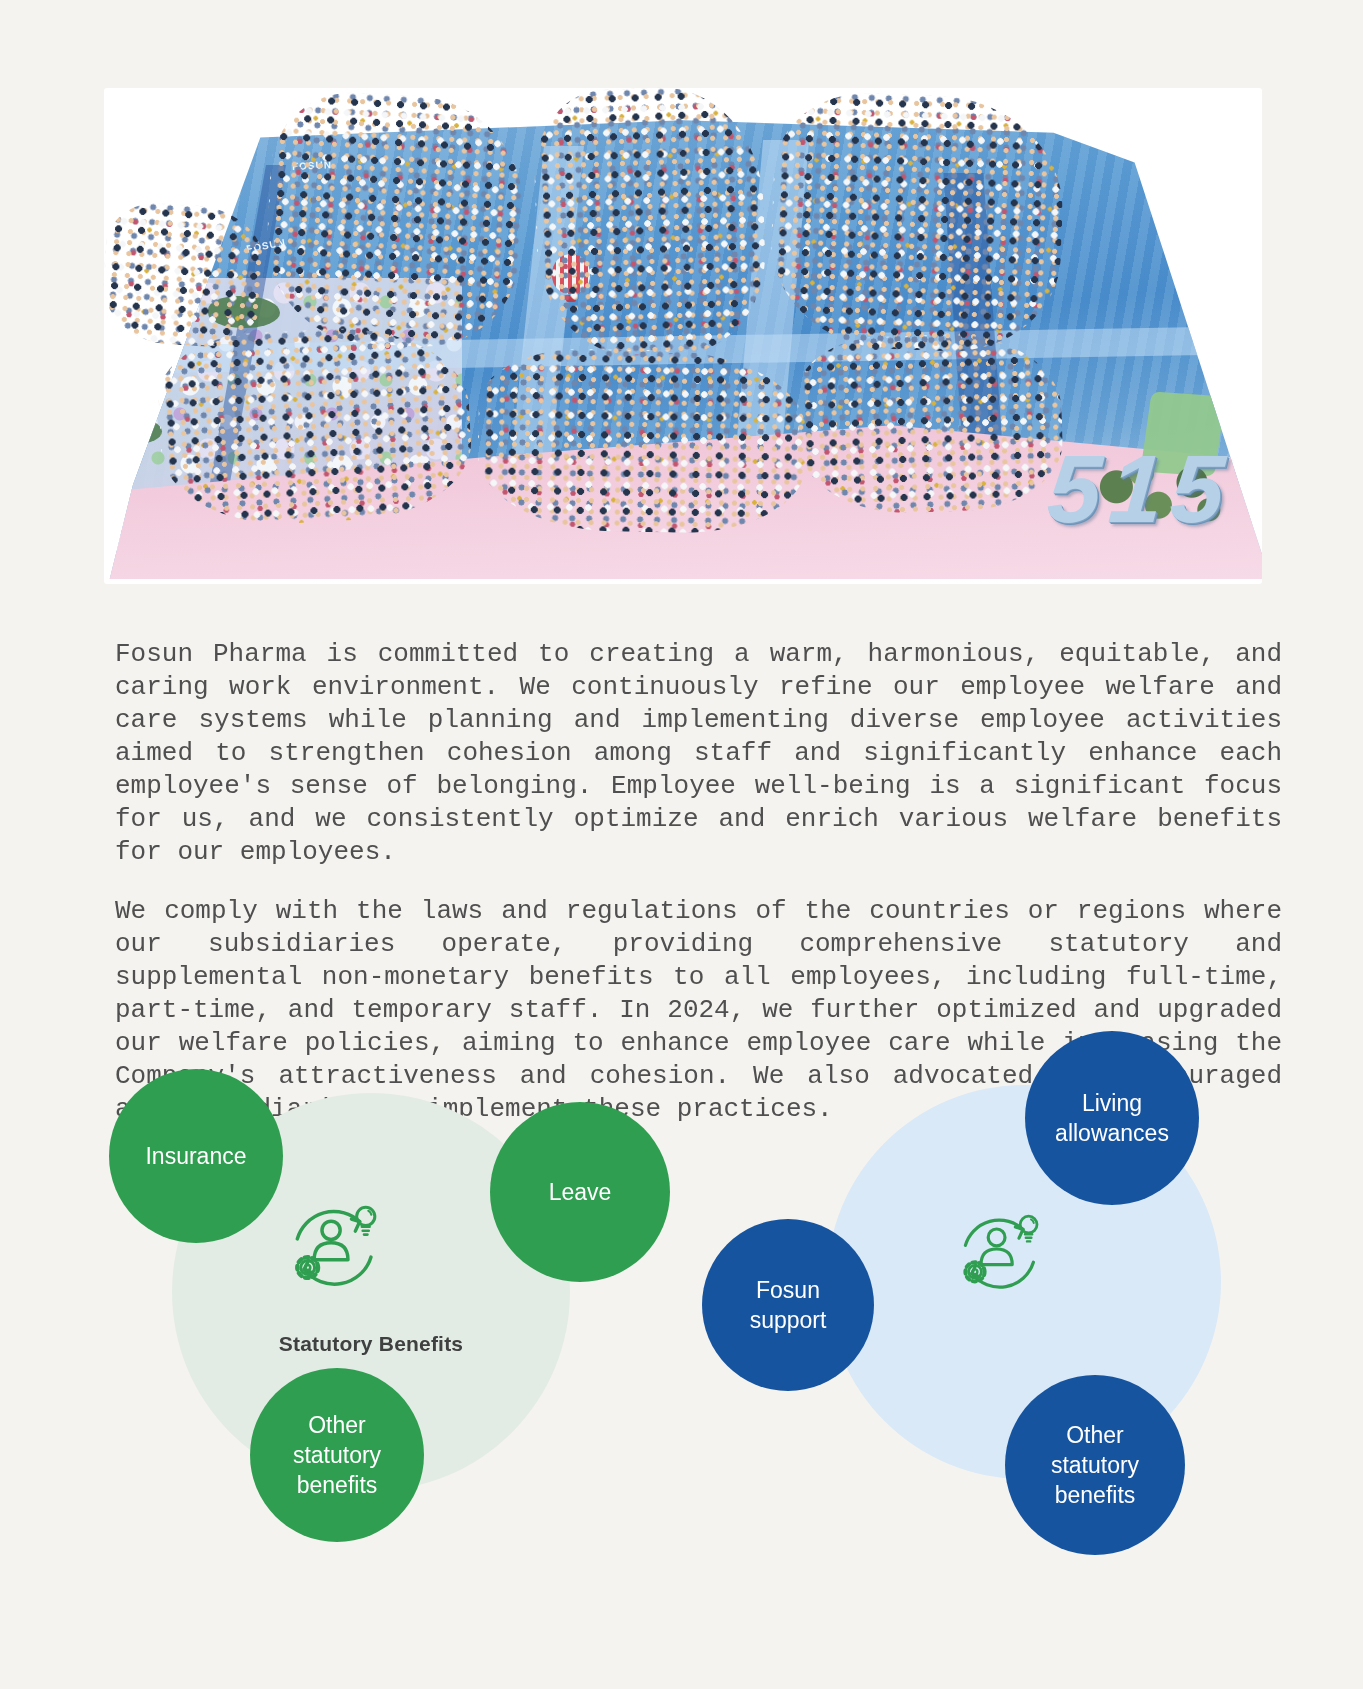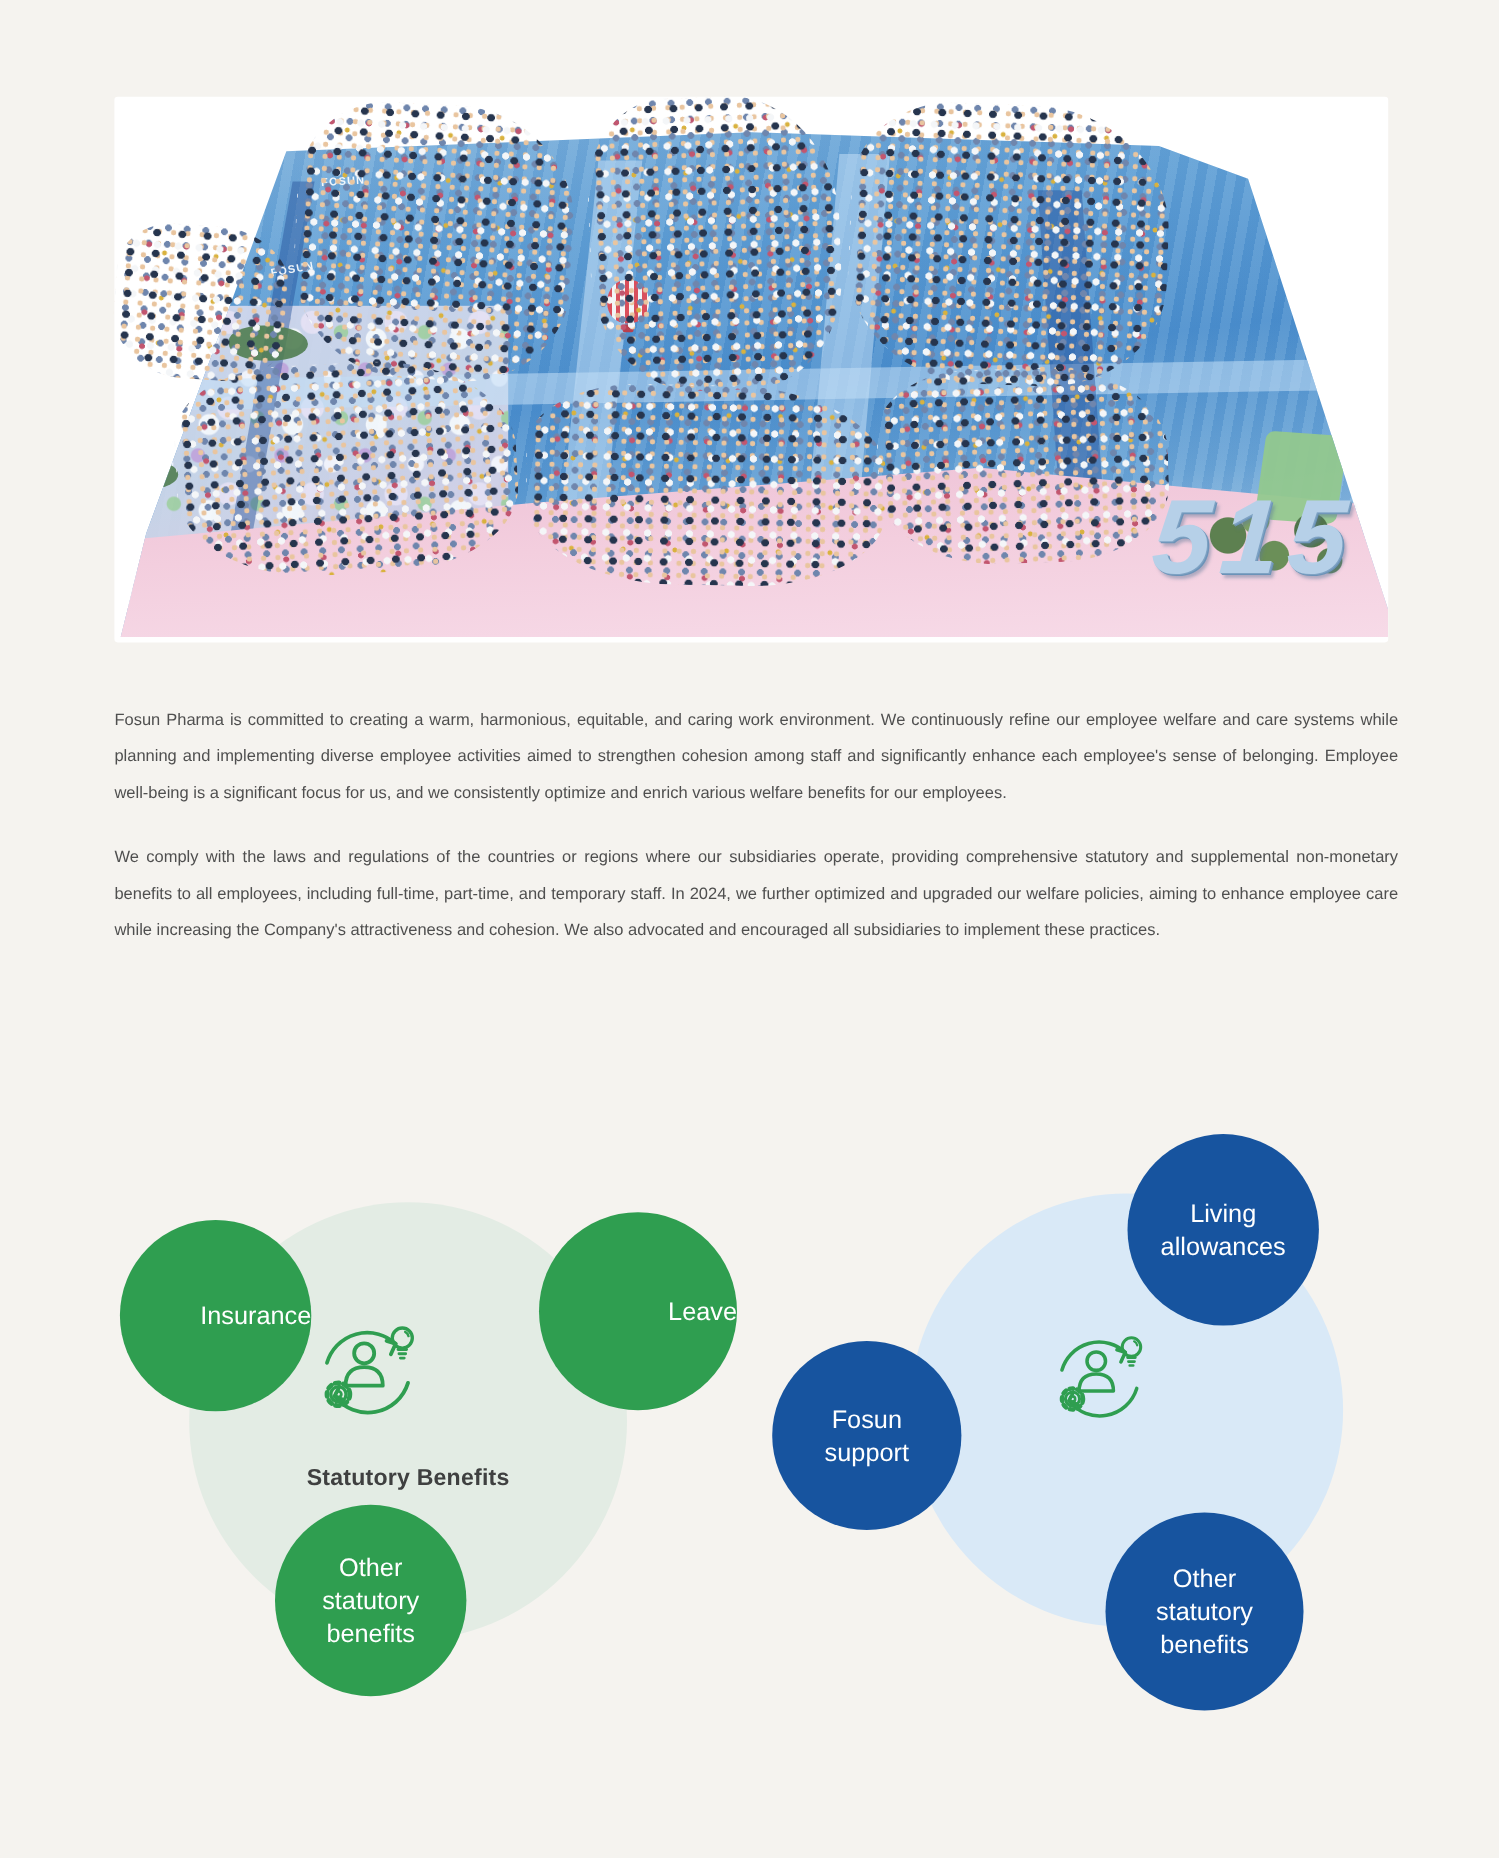--- a/index.html
+++ b/index.html
@@ -58,31 +58,31 @@
        background:repeating-linear-gradient(90deg,#d94f5c 0 4px,#f3f5f7 4px 8px);}
   .balloon .bkt{width:10px;height:7px;background:#b8404e;margin:1px auto 0;border-radius:2px;}
   .mat-text{position:absolute;color:rgba(255,255,255,.9);font-size:10px;font-weight:bold;
        letter-spacing:1px;z-index:3;}
   .numerals{position:absolute;right:30px;bottom:40px;z-index:7;
        font-size:96px;font-weight:bold;font-style:italic;letter-spacing:8px;
        color:#b6d0e8;text-shadow:1px 1px 0 #7fa3c4,2px 2px 0 #6c93b8,4px 4px 3px rgba(90,120,150,.45);
        transform:skewX(-4deg);}
 
   
-  .copy{position:absolute;left:104px;top:638px;width:1167px;color:var(--body-text);
-        font-size:15px;line-height:33px;text-align:justify;}
+  .copy{position:absolute;left:115px;top:638px;width:1167px;color:var(--body-text);
+        font-size:26px;line-height:33px;text-align:justify;font-family:Liberation Mono, monospace;}
   .copy p{margin:0;}
   .copy p + p{margin-top:26px;}
 
   
   .circle{position:absolute;border-radius:50%;}
   .big{display:flex;}
   .big .title{position:absolute;left:0;width:100%;text-align:center;
        font-size:21px;font-weight:bold;color:var(--label-text);letter-spacing:.2px;}
-  .sat{display:flex;align-items:center;justify-content:flex-end;text-align:center;
+  .sat{display:flex;align-items:center;justify-content:center;text-align:center;
        color:#fff;font-size:23px;line-height:30px;z-index:5;}
   .sat .lbl{display:block;}
   .green-sat{background:var(--green);}
   .blue-sat{background:var(--blue);}
   .cycle-icon{position:absolute;}
   .cycle-icon path,.cycle-icon circle{stroke:var(--green);fill:none;stroke-linecap:round;stroke-linejoin:round;}
 </style>
 </head>
 <body>
 
@@ -134,21 +134,21 @@
       <path d="M32.5 77 Q32.5 57.5 52 57.5 Q71.5 57.5 71.5 77 Z" stroke-width="4"></path>
       <circle cx="25" cy="86" r="12" stroke-width="5" stroke-dasharray="4.2 4.6"></circle>
       <circle cx="25" cy="86" r="8" stroke-width="3.5"></circle>
       <circle cx="25" cy="86" r="3" stroke-width="3"></circle>
       <circle cx="92" cy="27" r="10.5" stroke-width="3.5"></circle>
       <path d="M87.5 39 H96.5 M88.5 43.5 H95.5 M90 48 H94" stroke-width="3"></path>
       <path d="M95 20.5 A6.5 6.5 0 0 1 98.5 25" stroke-width="2.5"></path>
     </svg>
     <span class="title" style="top:222px;margin-top:17px;">Statutory Benefits</span>
   </div>
-  <div class="circle sat green-sat" style="left:109px;top:1109px;width:174px;height:174px;">
+  <div class="circle sat green-sat" style="left:109px;top:1069px;width:174px;height:174px;">
     <span class="lbl">Insurance</span>
   </div>
   <div class="circle sat green-sat" style="left:490px;top:1102px;width:180px;height:180px;">
     <span class="lbl">Leave</span>
   </div>
   <div class="circle sat green-sat" style="left:250px;top:1368px;width:174px;height:174px;padding:0 30px;box-sizing:border-box;">
     <span class="lbl">Other statutory benefits</span>
   </div>
 
   <div class="circle big" style="left:827px;top:1085px;width:394px;height:394px;background:var(--light-blue);">

